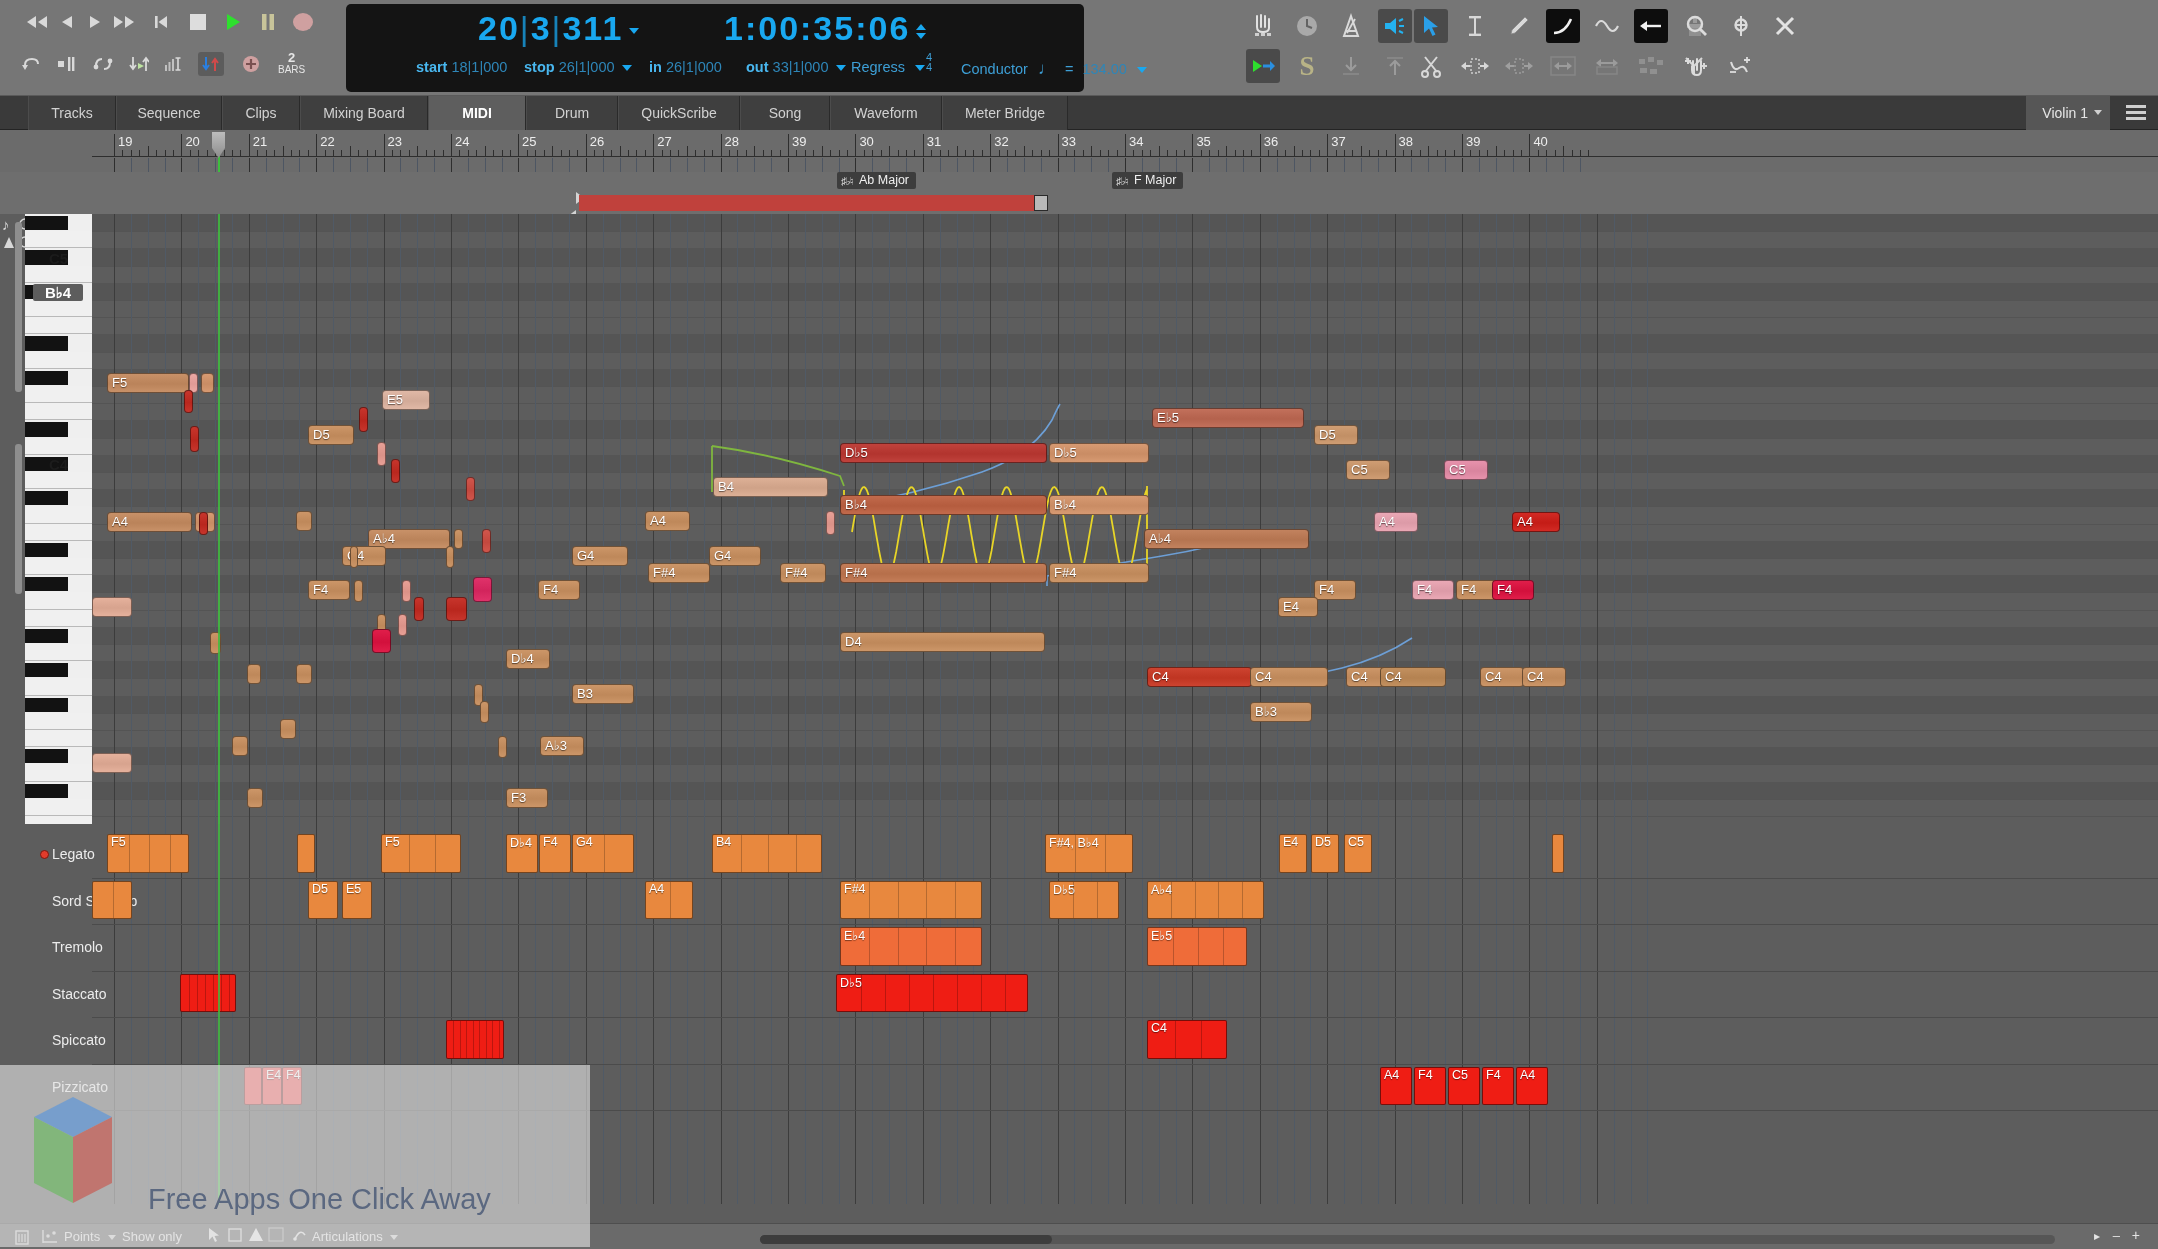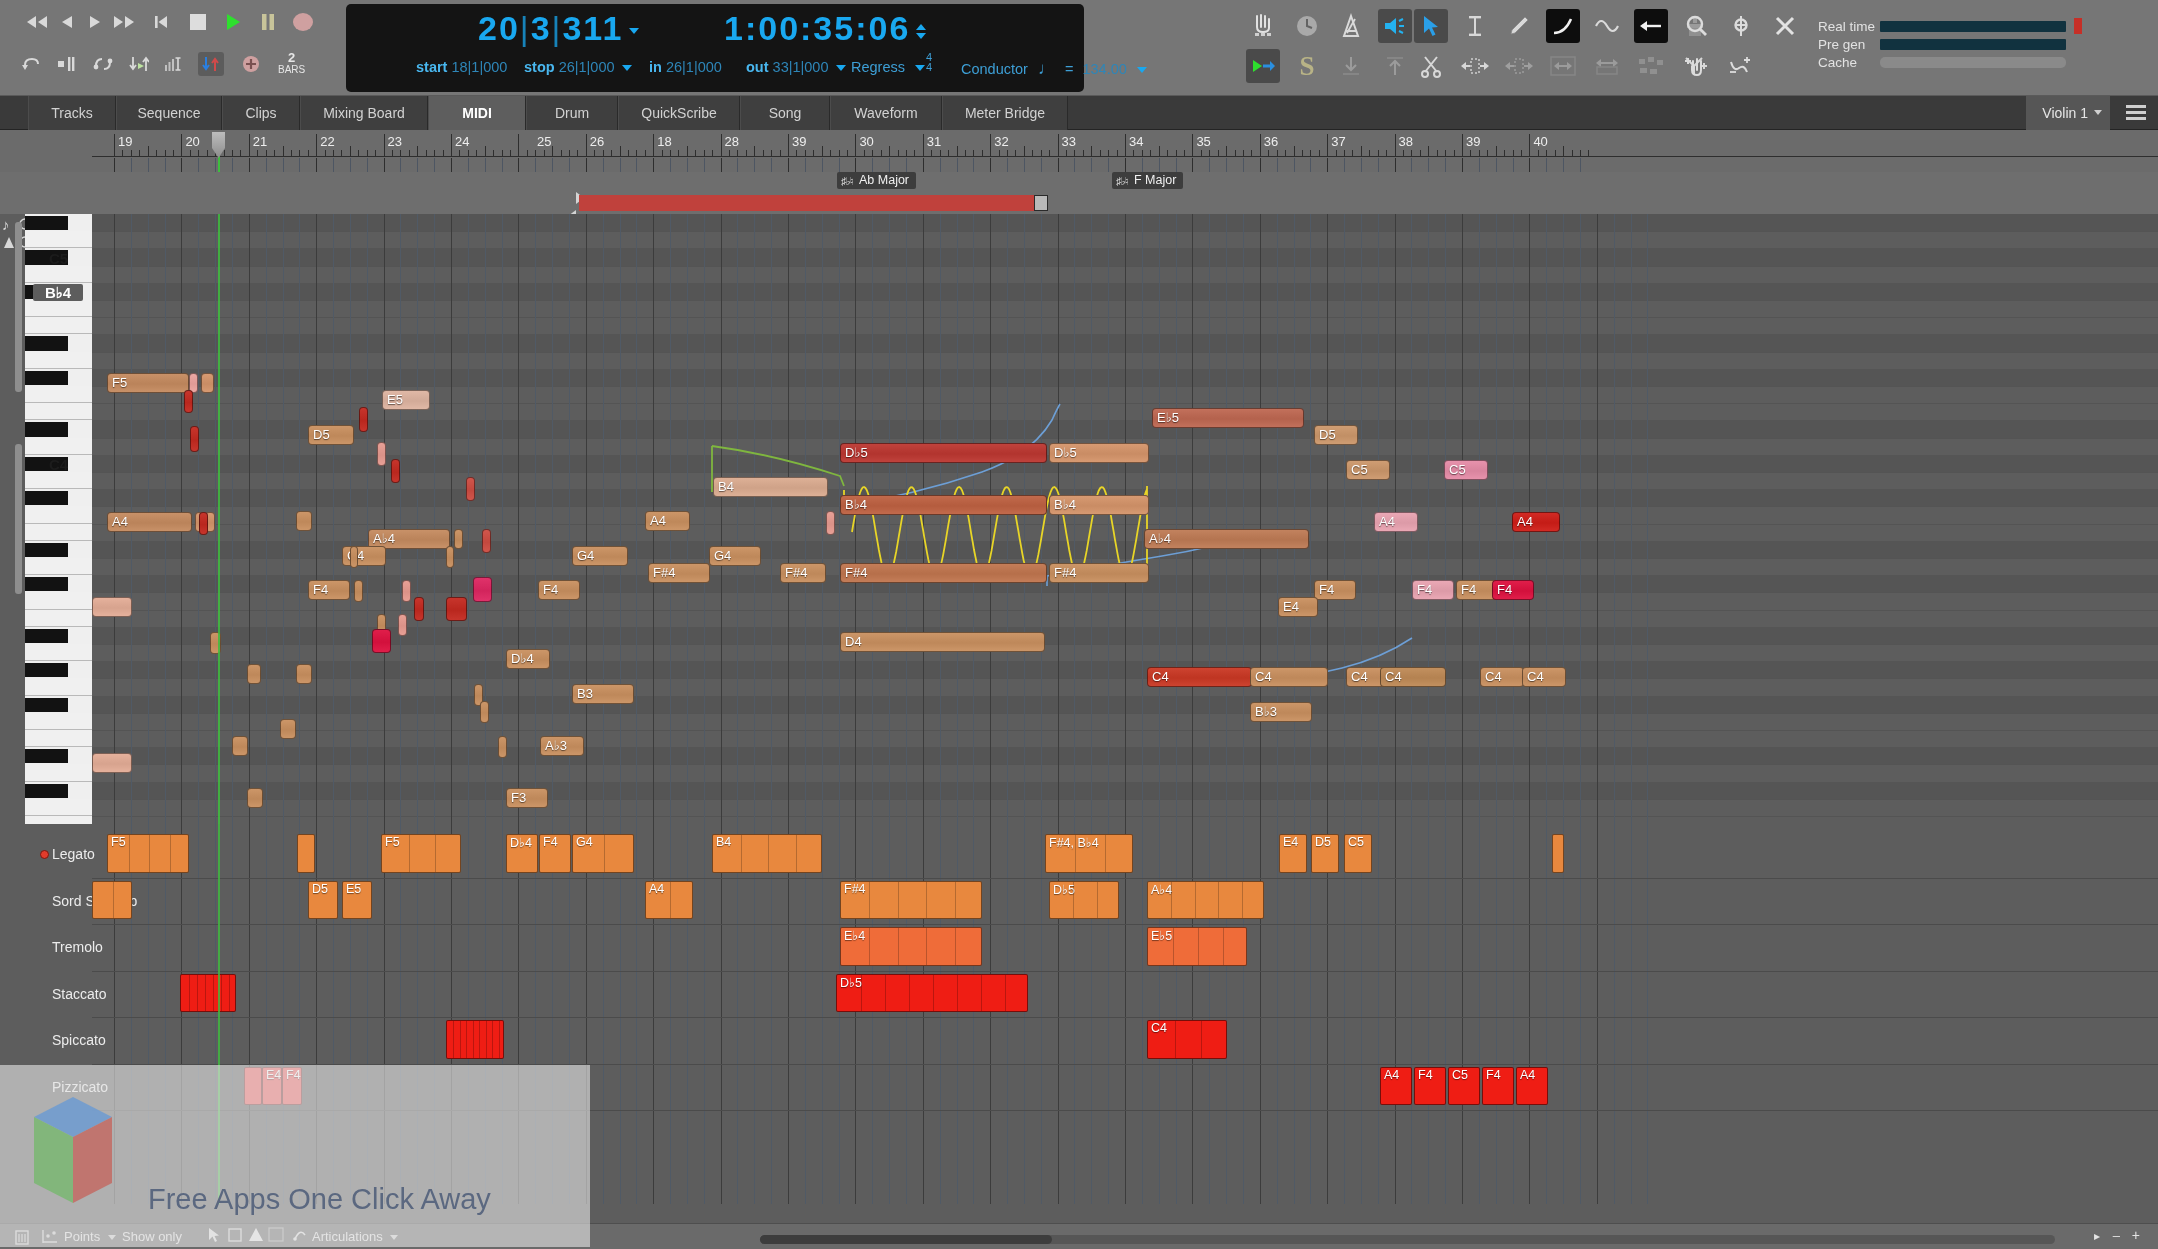--- a/index.html
+++ b/index.html
@@ -515,35 +515,20 @@
       <div class="ibtn">
         <svg width="26" height="24" viewBox="0 0 26 24">
             <path d="M3 8 Q6 18 11 14 Q16 10 19 18" stroke="#dcdcdc" stroke-width="2" fill="none"></path>
             <path d="M19 3 L19 9 M16 6 L22 6" stroke="#dcdcdc" stroke-width="1.8"></path>
             <path d="M2 18 L8 18" stroke="#dcdcdc" stroke-width="1.8"></path>
           </svg>
         </div>
     </div>
   </div>
 
-  <div class="meters">
-    <div class="mrow">
-      <span class="mlbl">Real time</span>
-      <span class="mbar"><i class="mfill" style="width:21%"></i></span>
-      <span class="clip"></span>
-    </div>
-    <div class="mrow">
-      <span class="mlbl">Pre gen</span>
-      <span class="mbar"></span>
-    </div>
-    <div class="mrow">
-      <span class="mlbl">Cache</span>
-      <span class="mbar grey"></span>
-    </div>
-  </div>
 </div>
 
 <div class="tabbar" id="tabbar">
   <div class="trackname">
     <span>Violin 1</span>
     <i class="ar"></i>
   </div>
   <div class="burger">
       <i></i>
       <i></i>
@@ -610,39 +595,39 @@
       <div class="tick" style="left: 350.575px; top: 20px; width: 1px; height: 6px;"></div>
       <div class="barnum" style="left: 363px;">24</div>
       <div class="tick" style="left: 359px; top: 4px; width: 1px; height: 22px;"></div>
       <div class="tick" style="left: 367.425px; top: 20px; width: 1px; height: 6px;"></div>
       <div class="tick" style="left: 375.85px; top: 20px; width: 1px; height: 6px;"></div>
       <div class="tick" style="left: 384.275px; top: 20px; width: 1px; height: 6px;"></div>
       <div class="tick" style="left: 392.7px; top: 16px; width: 1px; height: 10px;"></div>
       <div class="tick" style="left: 401.125px; top: 20px; width: 1px; height: 6px;"></div>
       <div class="tick" style="left: 409.55px; top: 20px; width: 1px; height: 6px;"></div>
       <div class="tick" style="left: 417.975px; top: 20px; width: 1px; height: 6px;"></div>
-      <div class="barnum" style="left: 445px;">25</div>
+      <div class="barnum" style="left: 430px;">25</div>
       <div class="tick" style="left: 426.4px; top: 4px; width: 1px; height: 22px;"></div>
       <div class="tick" style="left: 434.825px; top: 20px; width: 1px; height: 6px;"></div>
       <div class="tick" style="left: 443.25px; top: 20px; width: 1px; height: 6px;"></div>
       <div class="tick" style="left: 451.675px; top: 20px; width: 1px; height: 6px;"></div>
       <div class="tick" style="left: 460.1px; top: 16px; width: 1px; height: 10px;"></div>
       <div class="tick" style="left: 468.525px; top: 20px; width: 1px; height: 6px;"></div>
       <div class="tick" style="left: 476.95px; top: 20px; width: 1px; height: 6px;"></div>
       <div class="tick" style="left: 485.375px; top: 20px; width: 1px; height: 6px;"></div>
       <div class="barnum" style="left: 497.8px;">26</div>
       <div class="tick" style="left: 493.8px; top: 4px; width: 1px; height: 22px;"></div>
       <div class="tick" style="left: 502.225px; top: 20px; width: 1px; height: 6px;"></div>
       <div class="tick" style="left: 510.65px; top: 20px; width: 1px; height: 6px;"></div>
       <div class="tick" style="left: 519.075px; top: 20px; width: 1px; height: 6px;"></div>
       <div class="tick" style="left: 527.5px; top: 16px; width: 1px; height: 10px;"></div>
       <div class="tick" style="left: 535.925px; top: 20px; width: 1px; height: 6px;"></div>
       <div class="tick" style="left: 544.35px; top: 20px; width: 1px; height: 6px;"></div>
       <div class="tick" style="left: 552.775px; top: 20px; width: 1px; height: 6px;"></div>
-      <div class="barnum" style="left: 565.2px;">18</div>
+      <div class="barnum" style="left: 565.2px;">27</div>
       <div class="tick" style="left: 561.2px; top: 4px; width: 1px; height: 22px;"></div>
       <div class="tick" style="left: 569.625px; top: 20px; width: 1px; height: 6px;"></div>
       <div class="tick" style="left: 578.05px; top: 20px; width: 1px; height: 6px;"></div>
       <div class="tick" style="left: 586.475px; top: 20px; width: 1px; height: 6px;"></div>
       <div class="tick" style="left: 594.9px; top: 16px; width: 1px; height: 10px;"></div>
       <div class="tick" style="left: 603.325px; top: 20px; width: 1px; height: 6px;"></div>
       <div class="tick" style="left: 611.75px; top: 20px; width: 1px; height: 6px;"></div>
       <div class="tick" style="left: 620.175px; top: 20px; width: 1px; height: 6px;"></div>
       <div class="barnum" style="left: 632.6px;">28</div>
       <div class="tick" style="left: 628.6px; top: 4px; width: 1px; height: 22px;"></div>

